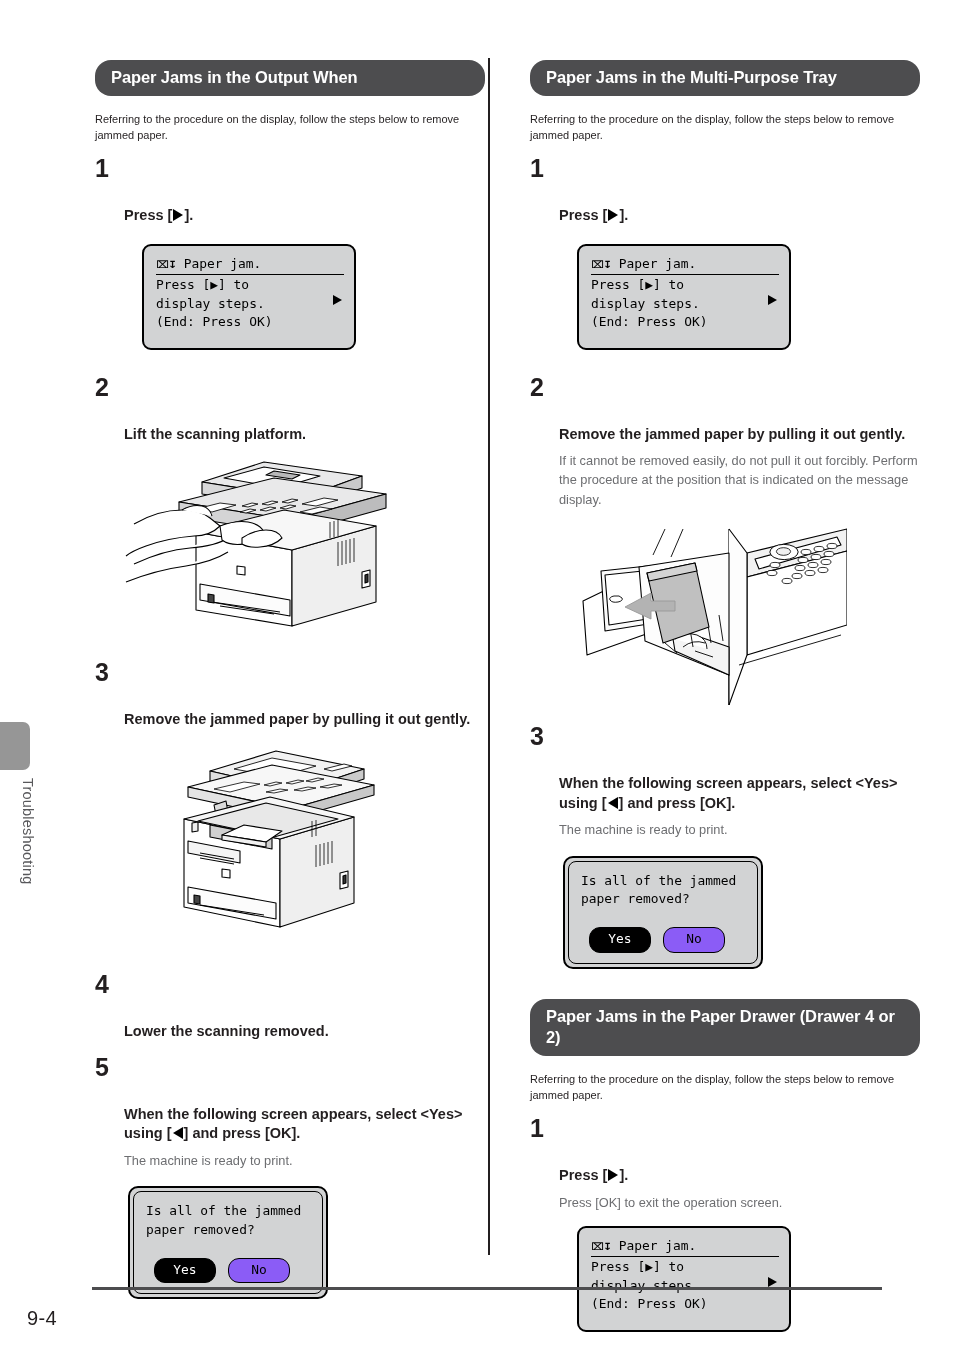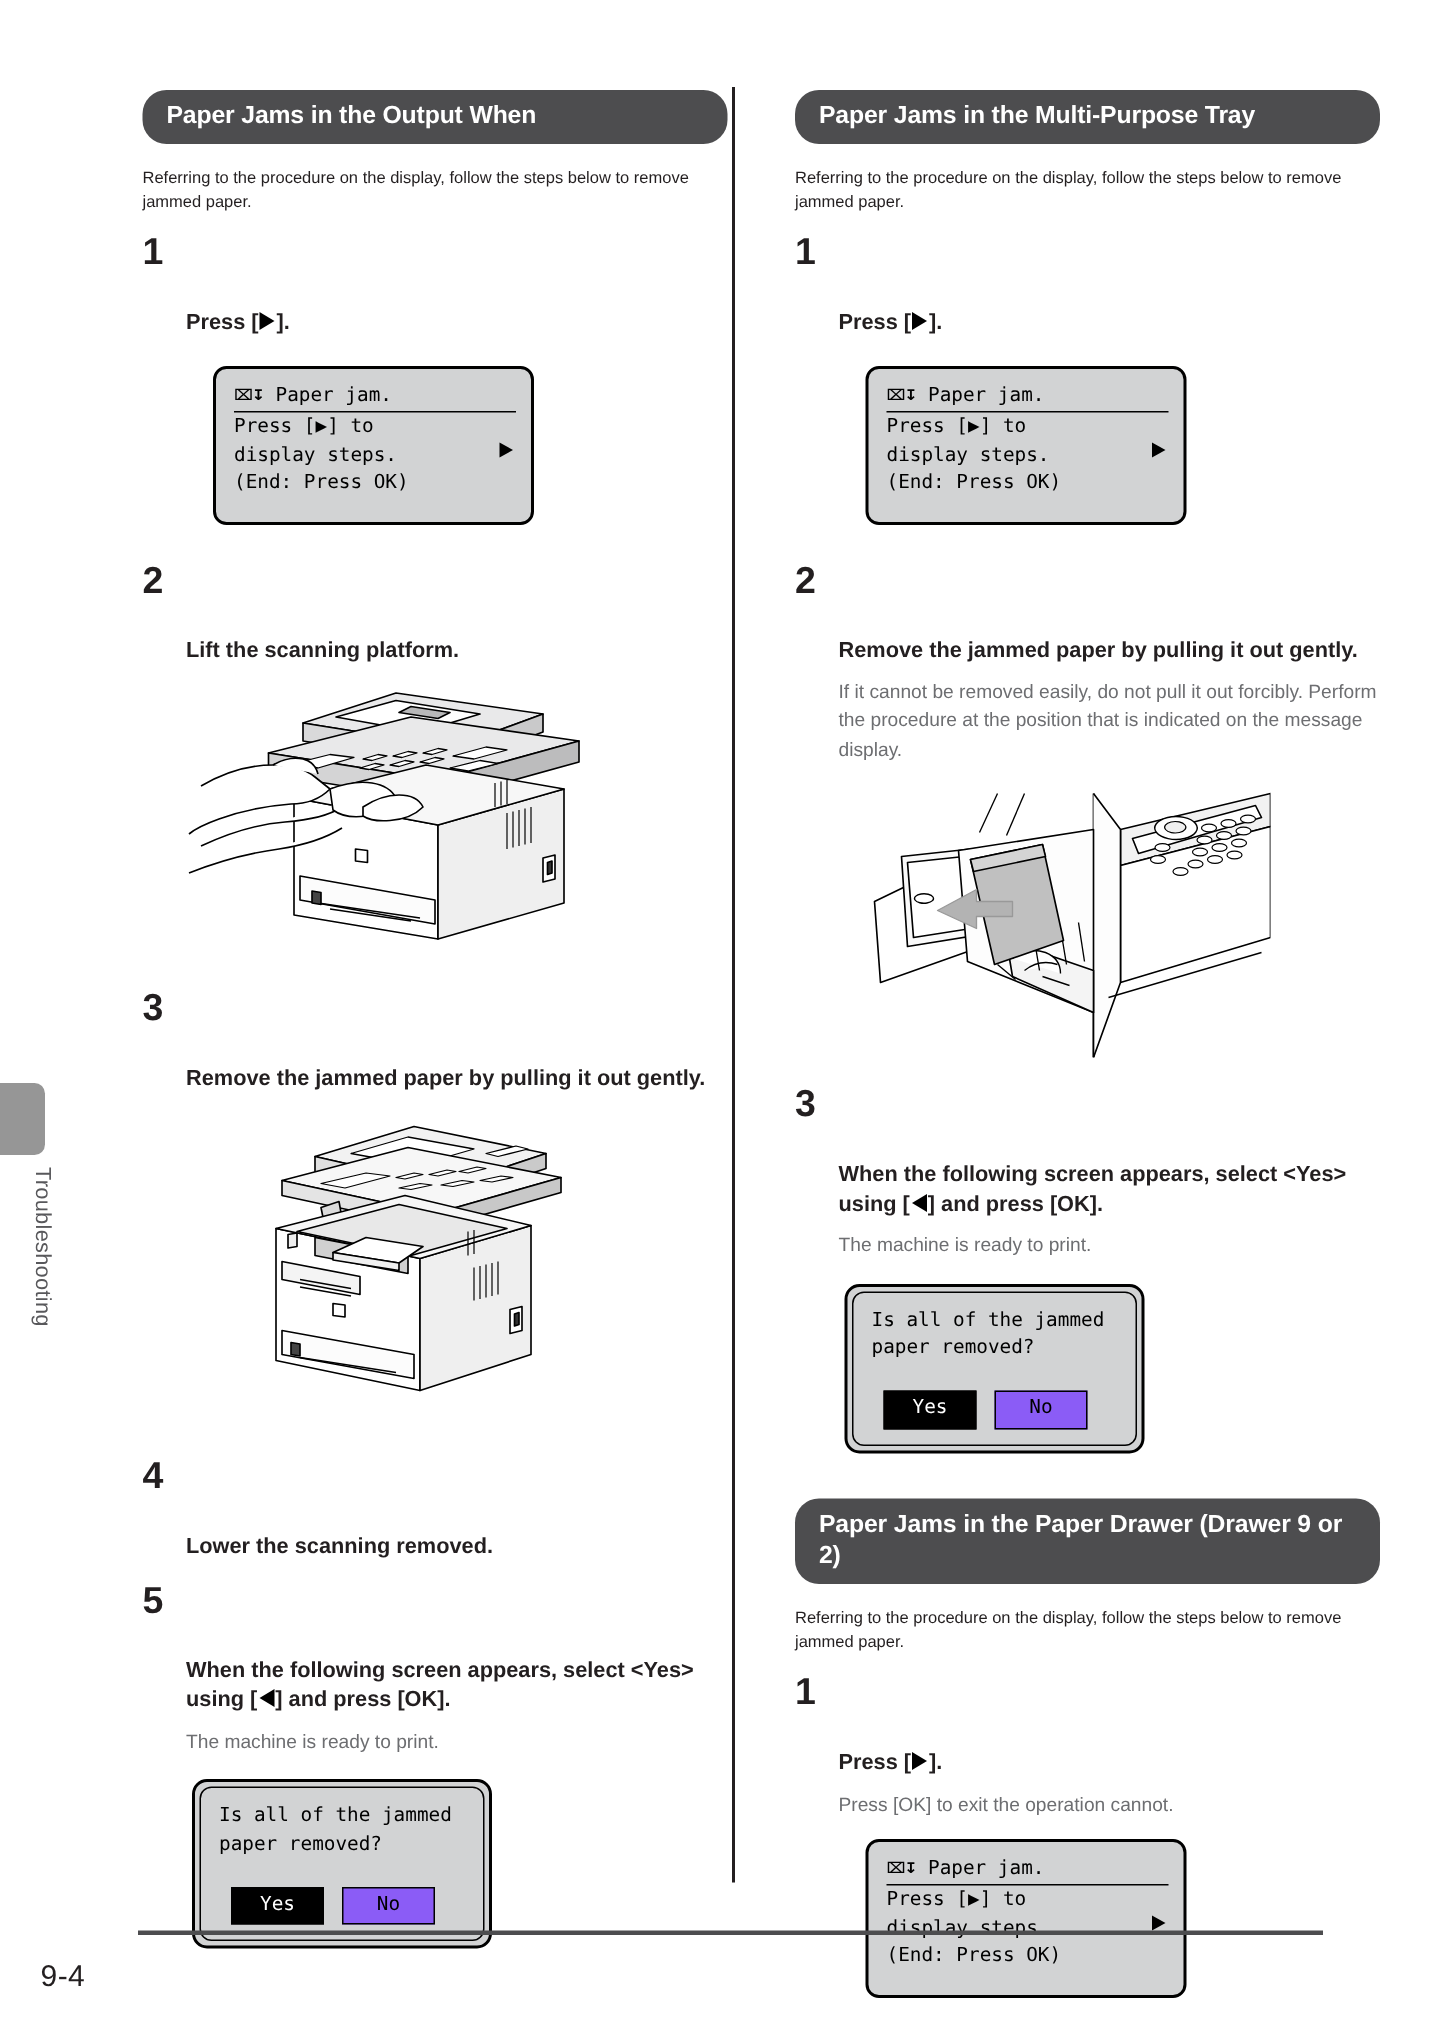--- a/index.html
+++ b/index.html
@@ -206,21 +206,21 @@
     gap: 12px;
     margin-top: 18px;
     padding-left: 8px;
   }
   .dlg-btn {
     font-family: "DejaVu Sans Mono", monospace;
     font-size: 12.9px;
     text-align: center;
     width: 62px;
     padding: 2px 0 3px 0;
-    border-radius: 0;
+    border-radius: 11px;
     box-sizing: border-box;
   }
   .dlg-btn.sel {
     background: #000;
     color: #ffffff;
     border: 1.4px solid #000;
   }
   .dlg-btn.unsel {
     background: #8b5cf6;
     color: #000;
@@ -530,28 +530,28 @@
             <div class="dlg-btns">
               <div class="dlg-btn sel">Yes</div>
               <div class="dlg-btn unsel">No</div>
             </div>
           </div>
         </div>
       </div>
     </div>
   </div>
 
-  <div class="sec-head" style="margin-top:30px;">Paper Jams in the Paper Drawer (Drawer 9 or 2)</div>
+  <div class="sec-head" style="margin-top:30px;">Paper Jams in the Paper Drawer (Drawer 4 or 2)</div>
   <div class="intro">Referring to the procedure on the display, follow the steps below to remove jammed paper.</div>
 
   <div class="step">
     <div class="step-num">1</div>
     <div class="step-body">
       <div class="step-title"><span>Press [</span><span class="tri-r"></span><span>].</span></div>
-      <div class="note">Press [OK] to exit the operation cannot.</div>
+      <div class="note">Press [OK] to exit the operation screen.</div>
       <div style="margin-top:14px; margin-left:6px;">
         <div class="lcd">
           <span class="lcd-title"><span class="jam-icon">⌧↧</span> <span>Paper jam.</span></span>
           <span class="lcd-line">Press [▶] to</span>
           <span class="lcd-line">display steps.</span>
           <span class="lcd-line">(End: Press OK)</span>
           <span class="lcd-arrow"></span>
         </div>
       </div>
     </div>

